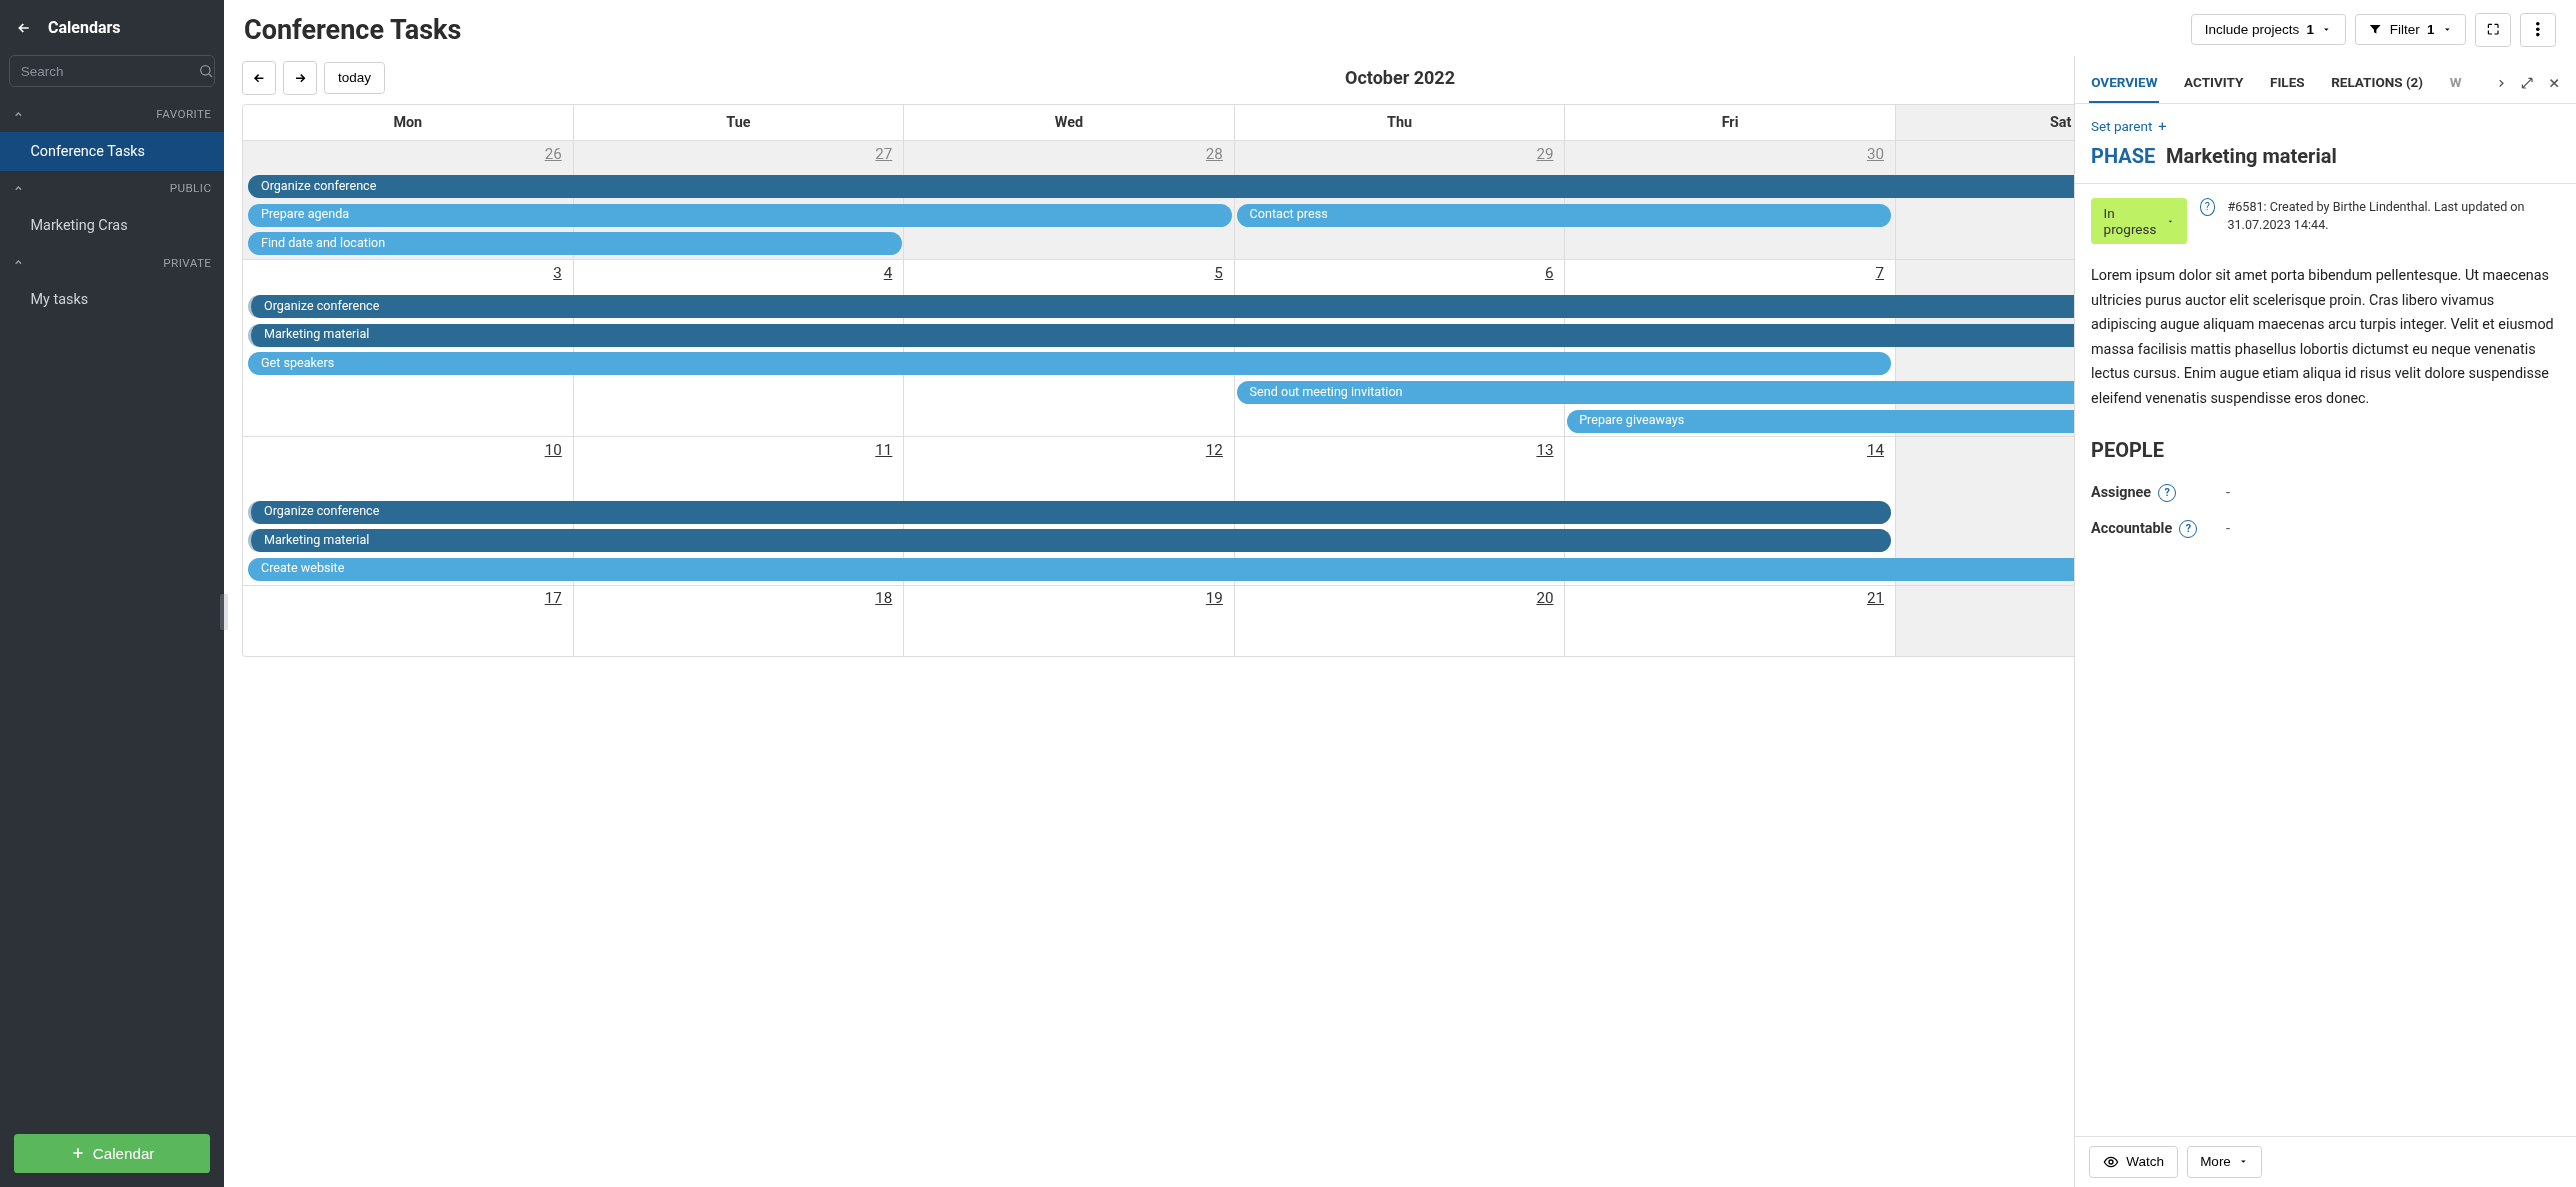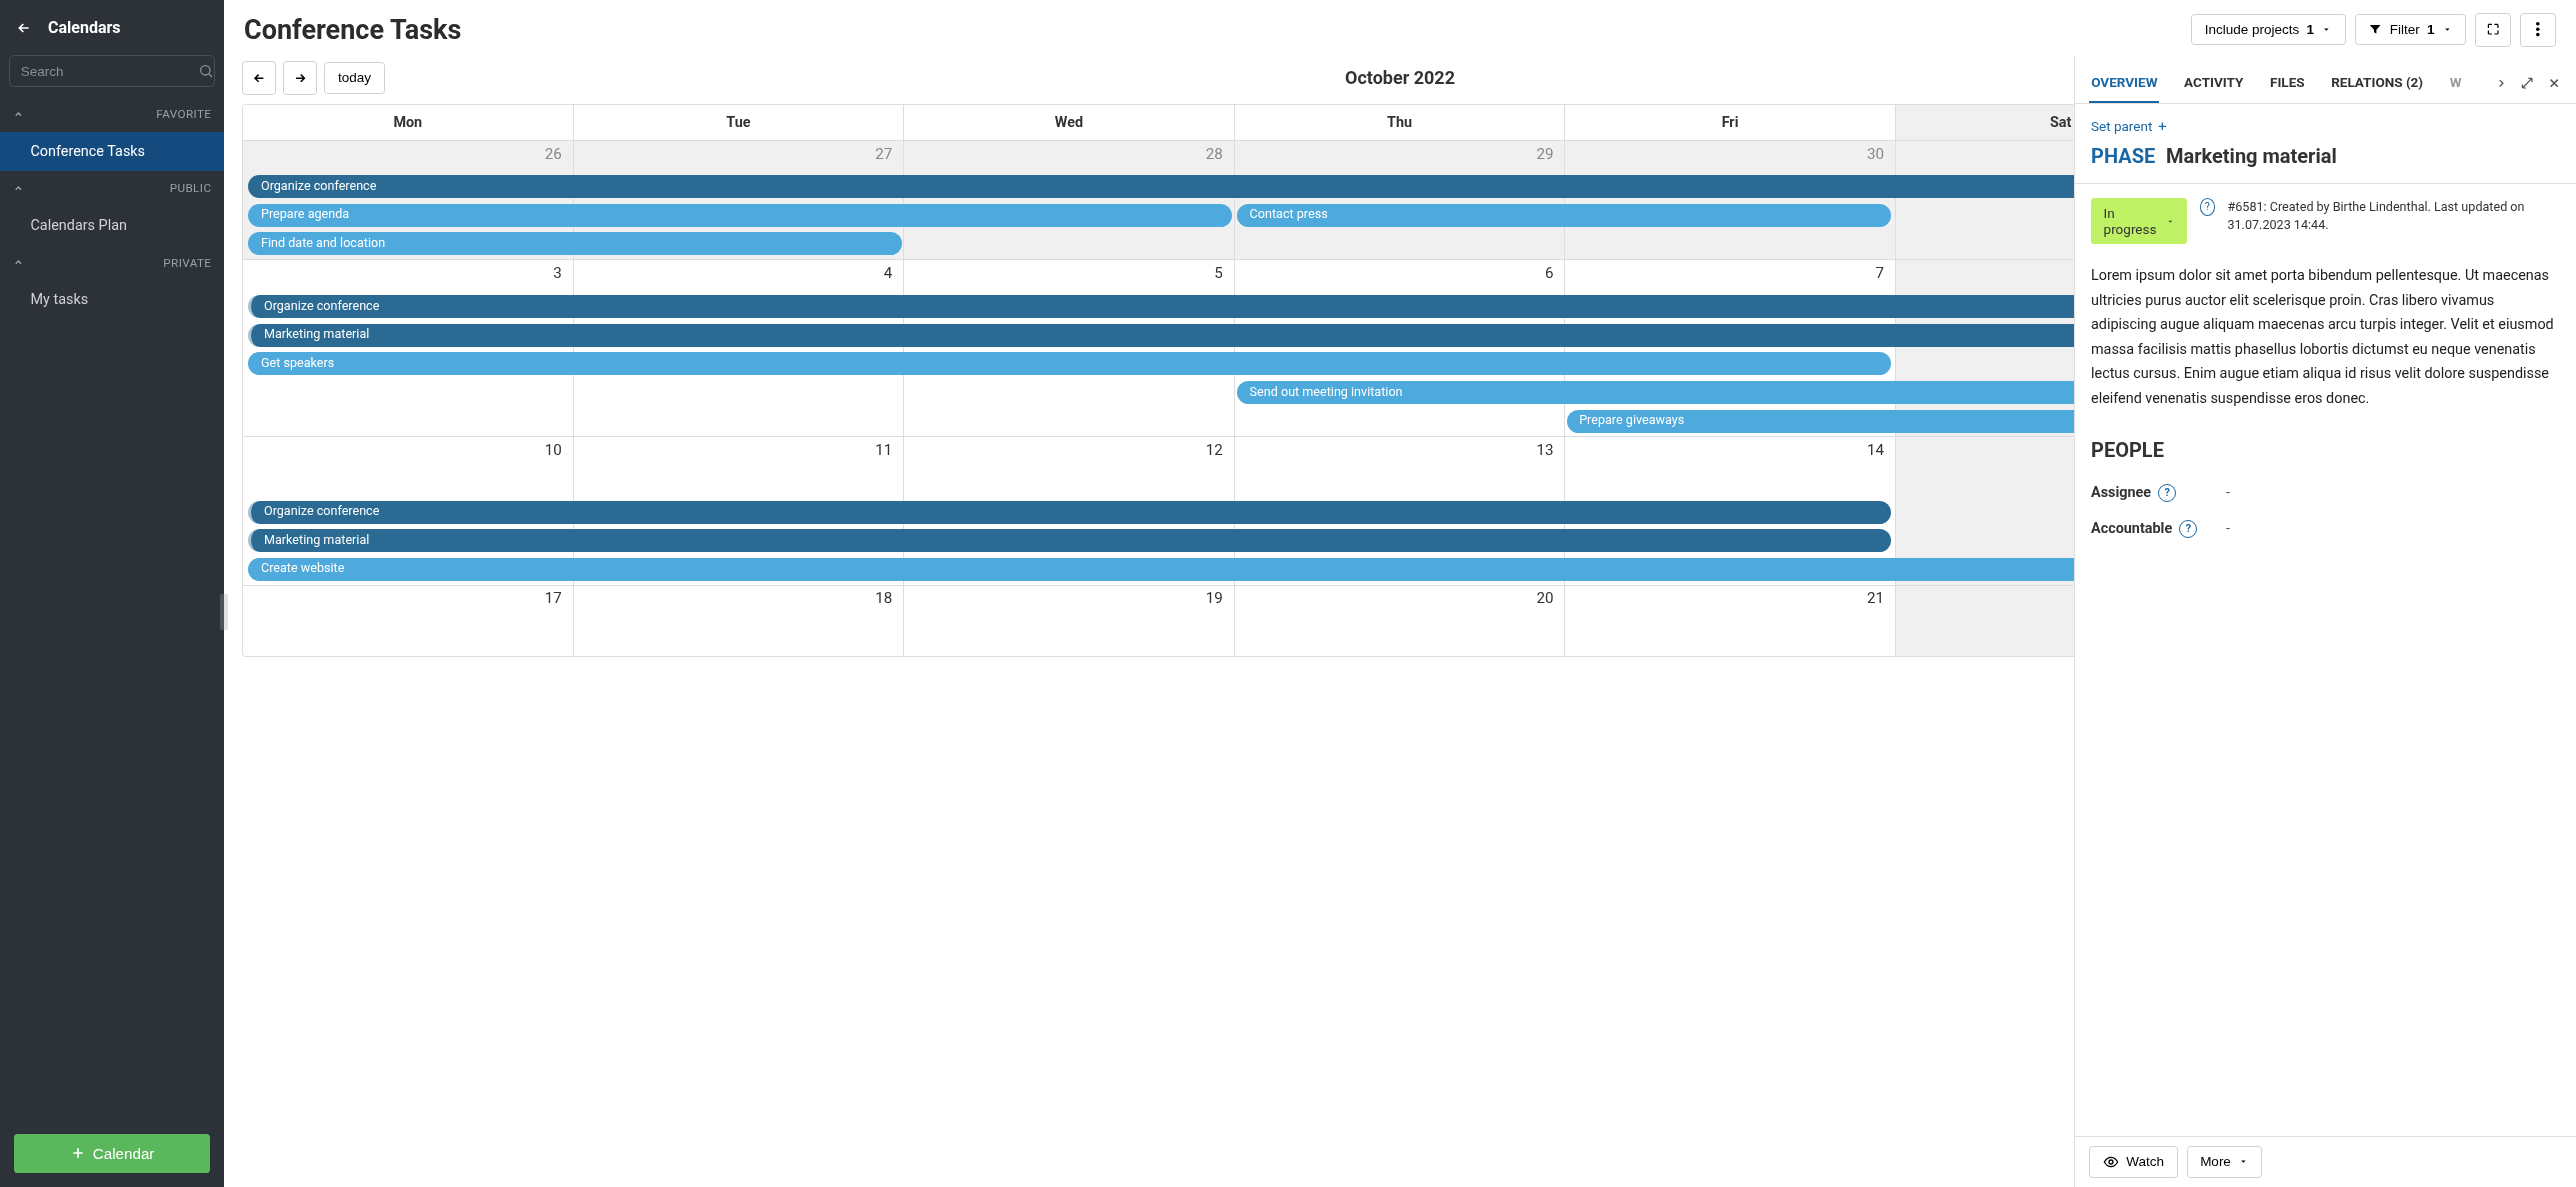--- a/index.html
+++ b/index.html
@@ -45,21 +45,21 @@
 
 
 .cal-wrap { padding: 0 18px 18px; flex: 1; overflow: auto; }
 .cal-grid { border: 0.9px solid #ddd; border-radius: 3.6px; overflow: hidden; }
 .dow-row { display: grid; grid-template-columns: repeat(7, 1fr); }
 .dow-cell { padding: 9px; text-align: center; font-weight: 700; font-size: 14.4px; border-right: 0.9px solid #ddd; }
 .dow-cell:last-child { border-right: none; }
 .dow-cell.weekend { background: #f0f0f0; }
 .week-row { border-top: 0.9px solid #ddd; }
 .date-row { display: grid; grid-template-columns: repeat(7, 1fr); }
-.date-cell { padding: 3.6px 10.8px; text-align: right; font-size: 15.2px; border-right: 0.9px solid #ddd; position: relative; }
+.date-cell { padding: 3.6px 10.8px; text-align: right; font-size: 15.2px; border-right: 0.9px solid #ddd; position: relative; text-decoration: underline; }
 .date-cell:last-child { border-right: none; }
 .date-cell.other-month { color: #888; background: #f0f0f0; }
 .date-cell.weekend { background: #f0f0f0; }
 .events-area { position: relative; min-height: 45px; display: grid; grid-template-columns: repeat(7, 1fr); }
 .bg-cell { border-right: 0.9px solid #ddd; }
 .bg-cell:last-child { border-right: none; }
 .bg-cell.weekend, .bg-cell.other-month { background: #f0f0f0; }
 .event-bars { position: absolute; inset: 0; padding: 1.8px 3.6px; display: flex; flex-direction: column; gap: 3.6px; justify-content: flex-end; }
 .event-row { height: 25px; position: relative; }
 .event-bar { position: absolute; top: 0; height: 23px; border-radius: 12.6px; color: #fff; font-size: 12.6px; padding: 2.7px 12.6px; white-space: nowrap; overflow: hidden; cursor: pointer; }
@@ -126,21 +126,21 @@
       <span>FAVORITE</span>
     </div>
     <div class="nav-item active">Conference Tasks</div>
 
     <div class="section-head">
       <svg width="10.8" height="10.8" viewBox="0 0 24 24" fill="none" stroke="currentColor" stroke-width="3">
           <path d="m18 15-6-6-6 6"></path>
         </svg>
       <span>PUBLIC</span>
     </div>
-    <div class="nav-item">Calendars Plan</div>
+    <div class="nav-item">Marketing Cras</div>
 
     <div class="section-head">
       <svg width="10.8" height="10.8" viewBox="0 0 24 24" fill="none" stroke="currentColor" stroke-width="3">
           <path d="m18 15-6-6-6 6"></path>
         </svg>
       <span>PRIVATE</span>
     </div>
     <div class="nav-item">My tasks</div>
 
     <div class="sidebar-footer">

